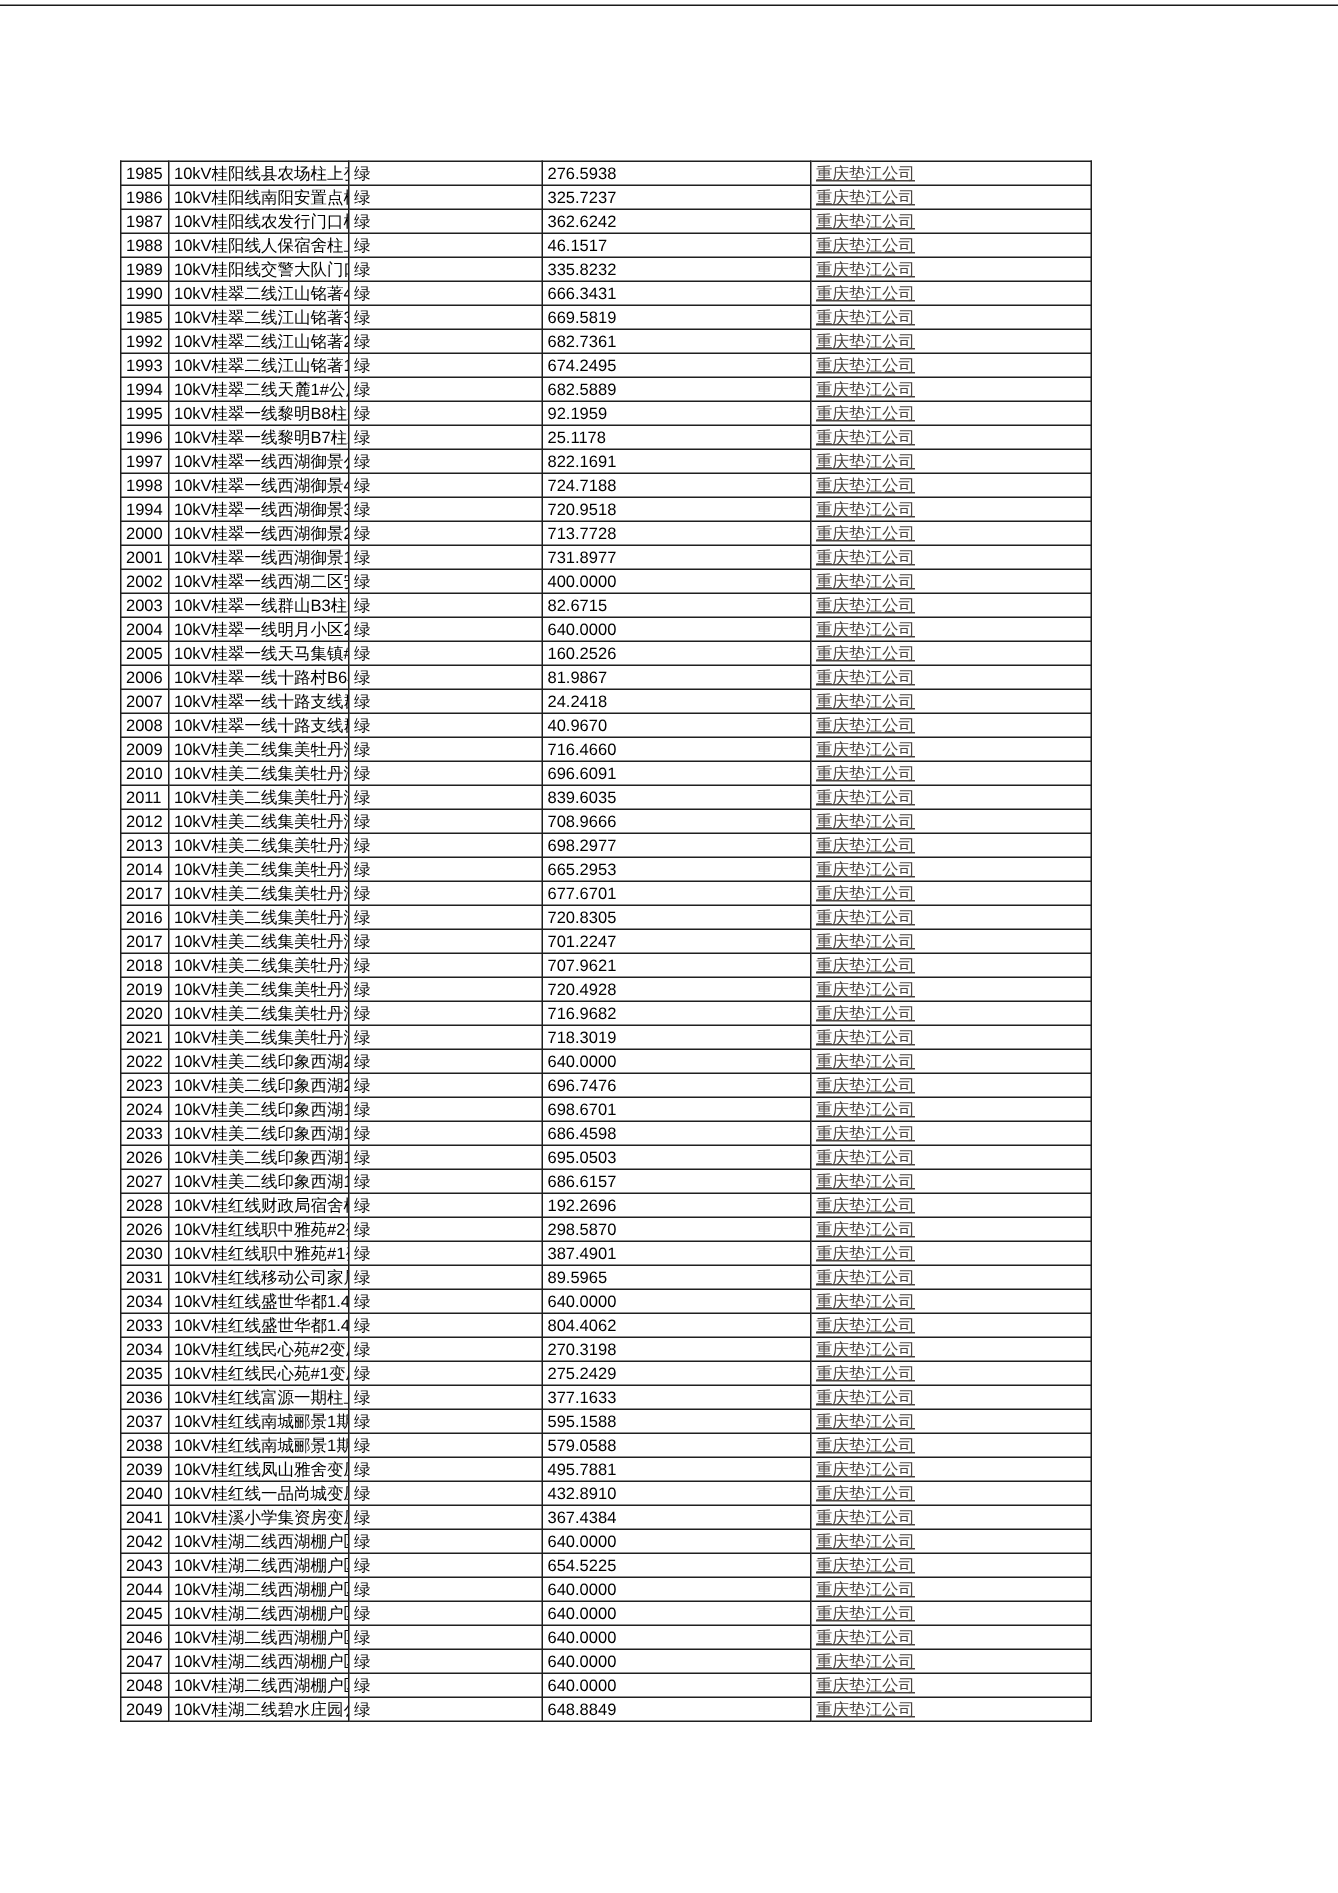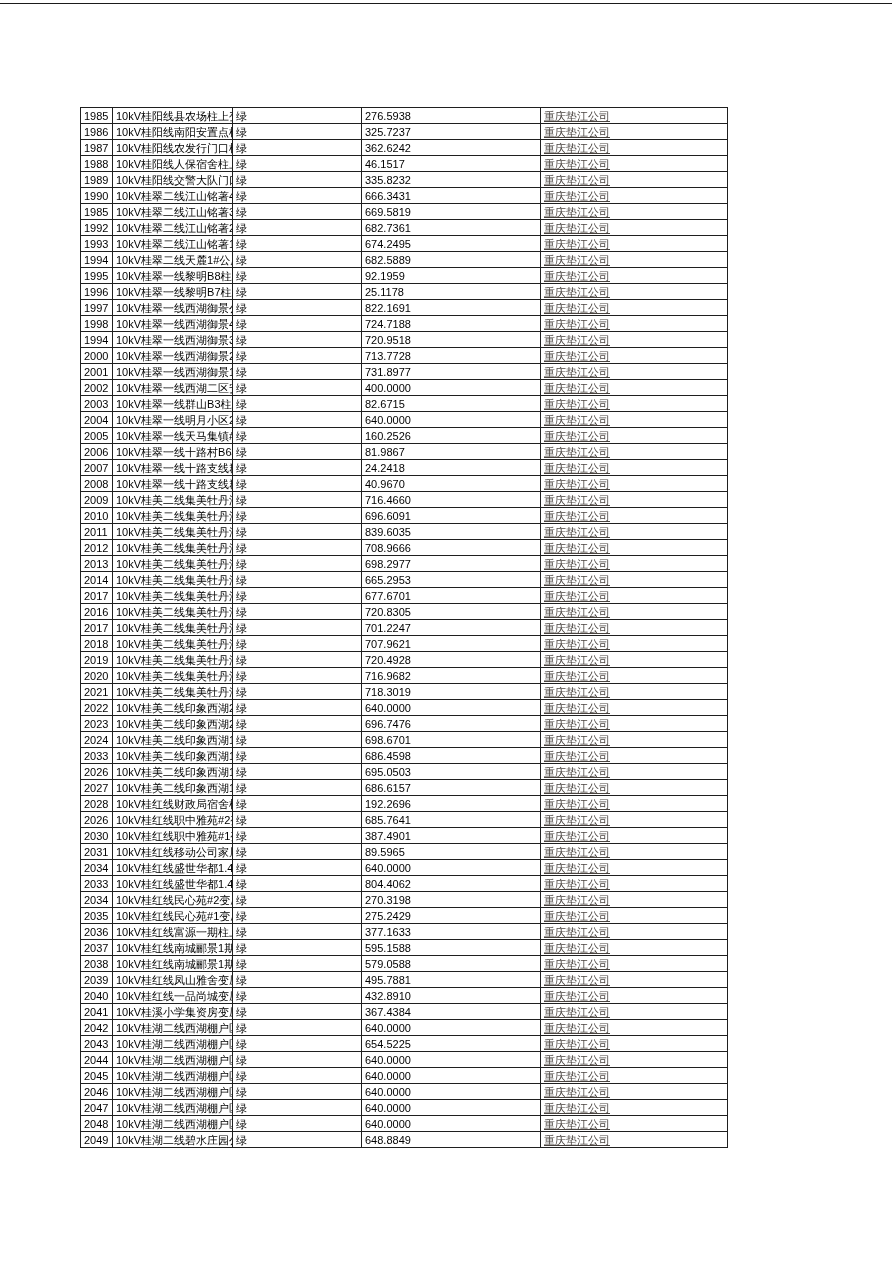--- a/index.html
+++ b/index.html
@@ -371,21 +371,21 @@
             <td class="col-seq">2028</td>
             <td class="col-name">10kV桂红线财政局宿舍柱</td>
             <td class="col-status">绿</td>
             <td class="col-value">192.2696</td>
             <td class="col-company"><span class="company-link">重庆垫江公司</span></td>
           </tr>
           <tr>
             <td class="col-seq">2026</td>
             <td class="col-name">10kV桂红线职中雅苑#2变</td>
             <td class="col-status">绿</td>
-            <td class="col-value">685.7641</td>
+            <td class="col-value">298.5870</td>
             <td class="col-company"><span class="company-link">重庆垫江公司</span></td>
           </tr>
           <tr>
             <td class="col-seq">2030</td>
             <td class="col-name">10kV桂红线职中雅苑#1变</td>
             <td class="col-status">绿</td>
             <td class="col-value">387.4901</td>
             <td class="col-company"><span class="company-link">重庆垫江公司</span></td>
           </tr>
           <tr>

